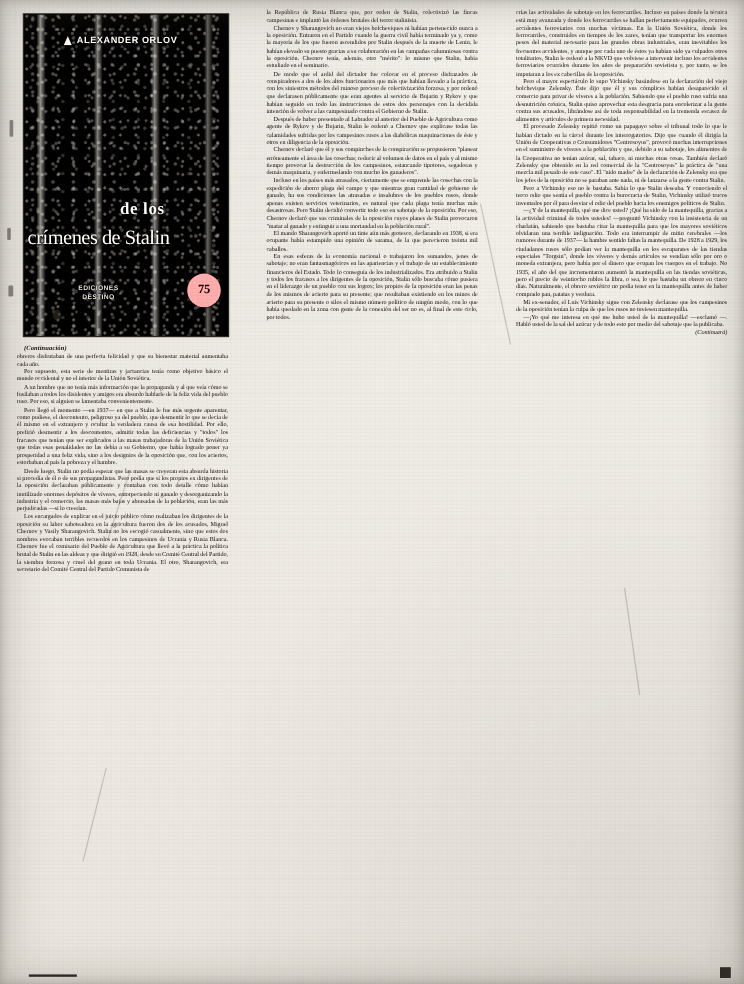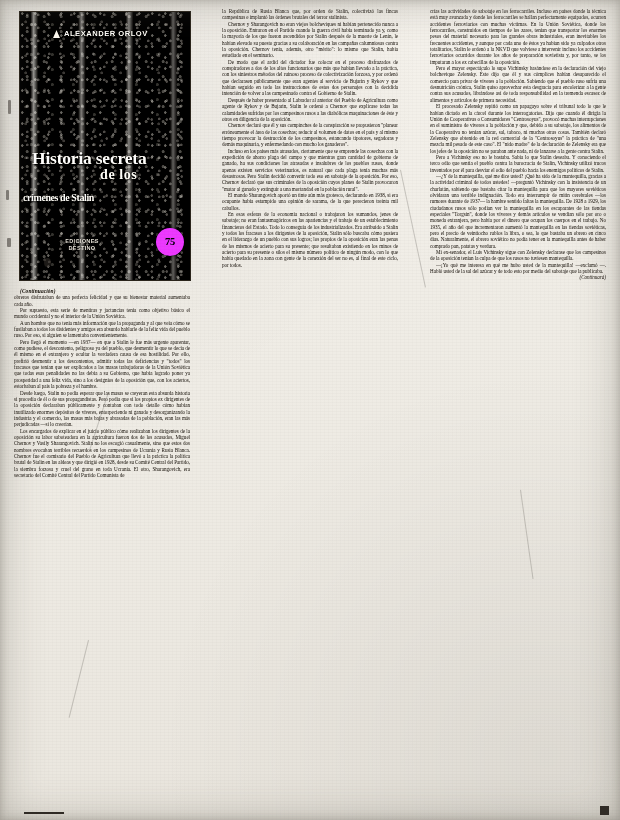--- a/index.html
+++ b/index.html
@@ -121,35 +121,35 @@
   }
   .title-de{
     position:absolute;left:80px;top:160px;
     color:#efece5;font-family:"Liberation Serif", serif;
     font-weight:bold;font-size:14px;letter-spacing:.6px;
     text-shadow:0 0 2px #000;
   }
   .title-sub{
     position:absolute;left:3px;top:178px;right:12px;
     color:#f6f4ee;font-family:"Liberation Serif", serif;
-    font-weight:bold;font-size:10px;line-height:15px;
+    font-weight:normal;font-size:17px;line-height:15px;
     letter-spacing:-.4px;white-space:nowrap;
     text-shadow:0 0 1px #000,1px 1px 2px #000;
   }
   .imprint{
     position:absolute;left:34px;top:226px;width:56px;
     color:#dcd8d0;font-family:"Liberation Sans", sans-serif;
     font-weight:bold;font-size:5.6px;line-height:7px;
     letter-spacing:.3px;text-align:center;
     text-shadow:0 0 1px #000;
   }
   .badge{
     position:absolute;right:6px;top:216px;
     width:28px;height:28px;border-radius:50%;
-    background:#d946ef;
+    background:#fca5a5;
     display:flex;align-items:center;justify-content:center;
     color:#131110;font-family:"Liberation Serif", serif;
     font-weight:bold;font-size:10.5px;letter-spacing:-.3px;
     box-shadow:0 0 3px rgba(0,0,0,.6);
   }
 
   
   .scribble{
     position:absolute;pointer-events:none;
     border-left:1px solid rgba(100,95,88,.30);
@@ -167,21 +167,20 @@
 
   <div class="col" id="col1">
 
     <div class="cover-wrap">
       <div class="cover">
         <div class="cover-inner">
           <div class="author-mark"></div>
           <div class="author-bar">
             <span>ALEXANDER ORLOV</span>
           </div>
-          <div class="title-main">Historia secreta</div>
           <div class="title-de">de los</div>
           <div class="title-sub">crímenes de Stalin</div>
           <div class="imprint">EDICIONES DESTINO</div>
           <div class="badge">75</div>
         </div>
       </div>
     </div>
 
     <p class="cont-head">(Continuación)</p>
     <p class="noind">obreros disfrutaban de una perfecta felicidad y que su bienestar material aumentaba cada año.</p>

